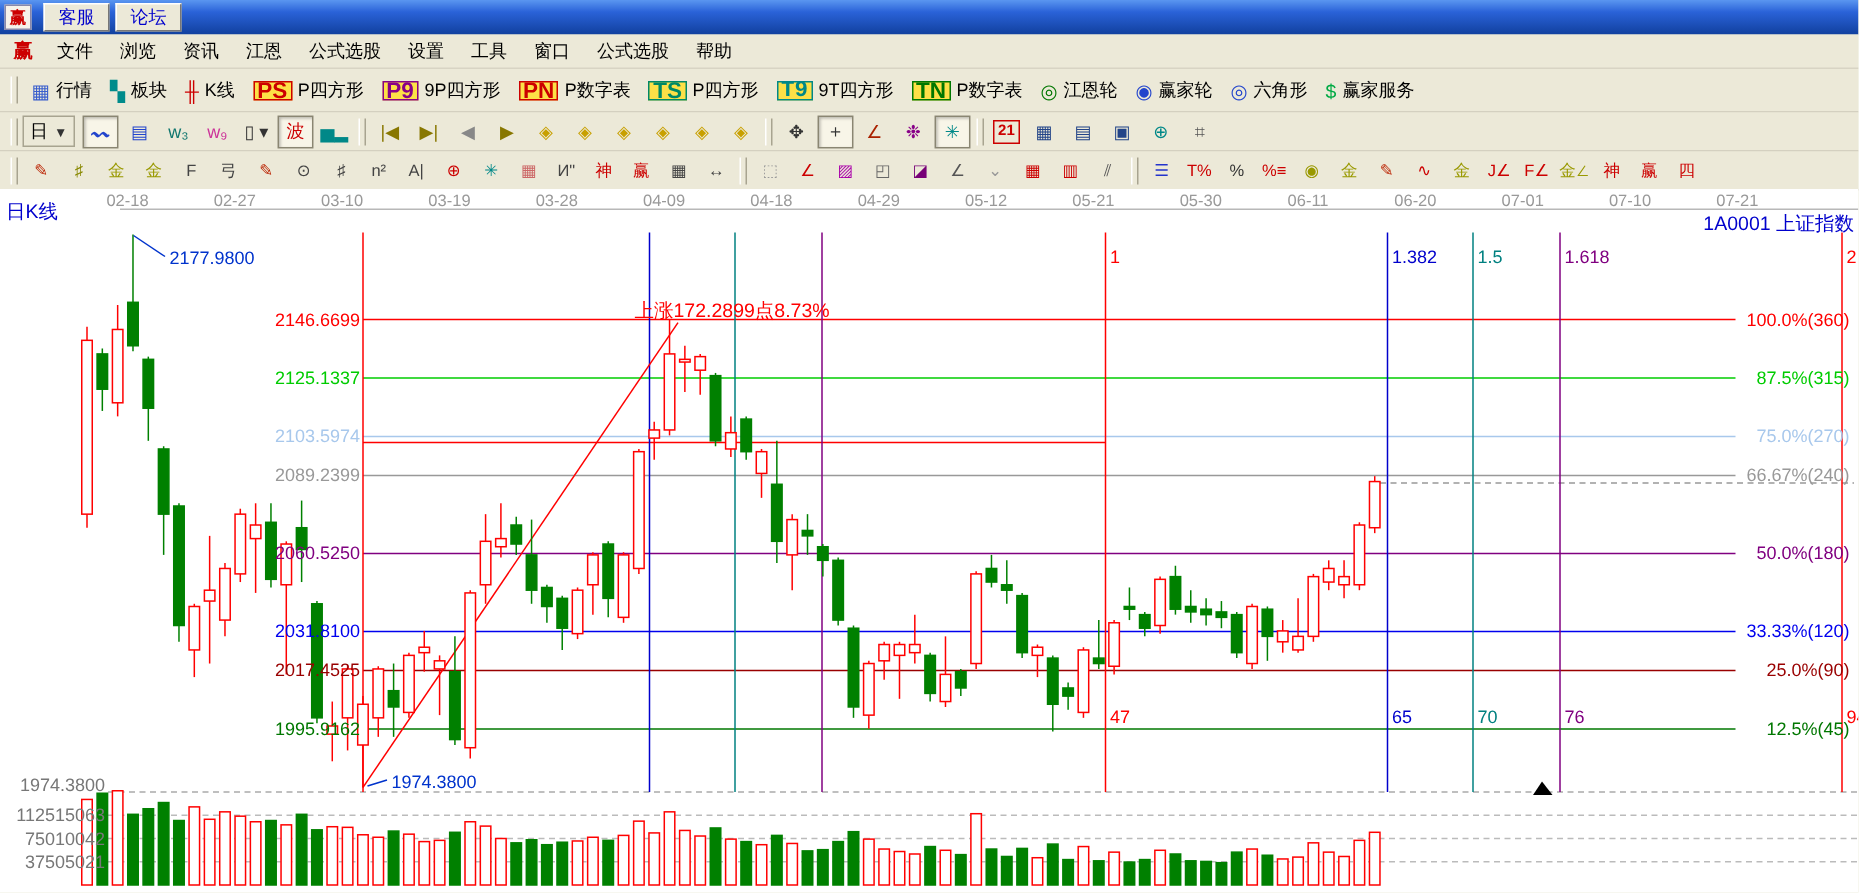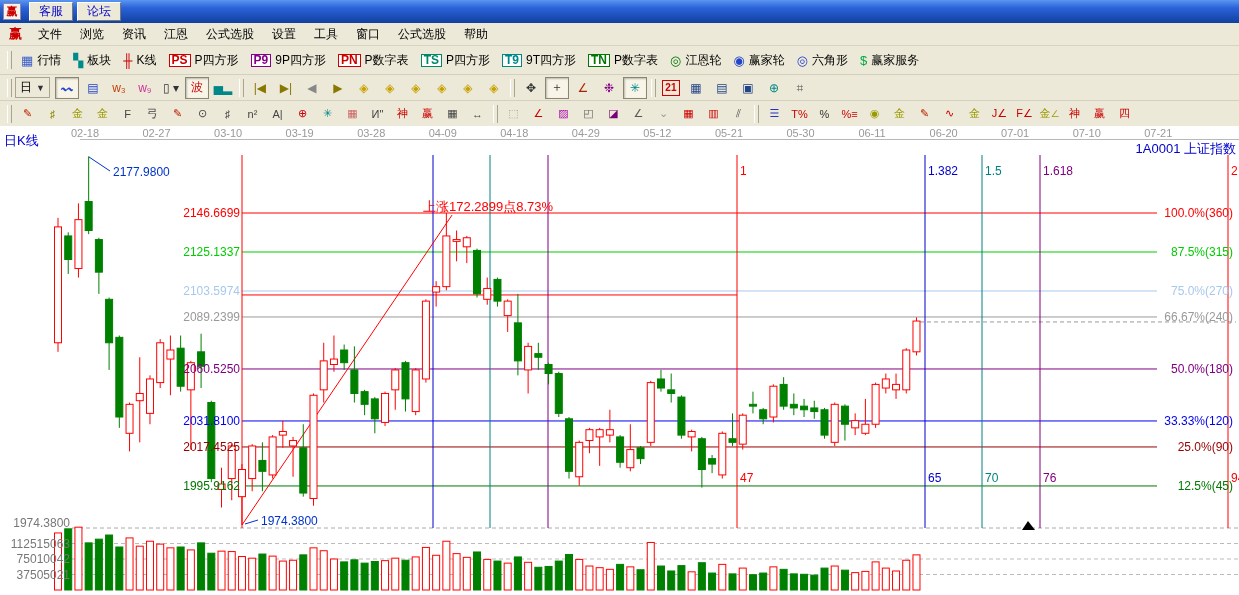--- a/index.html
+++ b/index.html
@@ -16,21 +16,21 @@
   .menubar{height:22px;display:flex;align-items:center;background:#ece9d8;font-size:12px;
     border-bottom:1px solid #d8d4c4;padding-left:2px;}
   .menu-logo{color:#cc0000;font-weight:bold;font-size:13px;padding:0 7px;}
   .menu-item{padding:2px 9px;color:#000;}
   .toolbar{display:flex;align-items:center;background:#ece9d8;box-sizing:border-box;}
   .toolbar.main{height:29px;border-bottom:1px solid #d4d0c0;padding-left:4px;}
   .toolbar.nav{height:26px;border-bottom:1px solid #d4d0c0;padding-left:4px;}
   .toolbar.draw{height:26px;border-bottom:1px solid #c8c4b4;padding-left:4px;}
   .grip{width:3px;height:18px;border-left:1px solid #fff;border-right:1px solid #a8a490;margin:0 3px;}
   .tmi{display:flex;align-items:center;gap:4px;font-size:12px;padding:2px 6px;white-space:nowrap;}
-  .badge{font-size:12px;font-weight:bold;border:1px solid;line-height:11px;padding:0 2px;background:#ffffff;}
+  .badge{font-size:15px;font-weight:bold;border:1px solid;line-height:11px;padding:0 2px;background:#fde047;}
   .micon{font-size:13px;line-height:13px;}
   .cell{min-width:22px;height:20px;display:flex;align-items:center;justify-content:center;
     font-size:12px;border:1px solid transparent;margin:0 1px;white-space:nowrap;}
   .cell.pressed{background:#f8f5e8;border:1px solid #8a8672;box-shadow:inset 1px 1px 2px rgba(0,0,0,.25);}
   .combo{display:flex;align-items:center;gap:4px;border:1px solid #a8a490;background:#ece9d8;
     padding:1px 4px;font-size:12px;margin-right:4px;height:17px;}
   .combo .arr{font-size:9px;color:#333;}
   .draw .cell{min-width:21px;height:18px;font-size:11px;}
   
   .chart{position:absolute;left:0;top:126px;width:1239px;height:469px;background:#fff;}
@@ -86,21 +86,21 @@
     </div>
     <div class="tmi">
       <span class="badge" style="color: rgb(204, 0, 0); border-color: rgb(204, 0, 0);">PN</span>
       <span>P数字表</span>
     </div>
     <div class="tmi">
       <span class="badge" style="color: rgb(0, 136, 102); border-color: rgb(0, 136, 102);">TS</span>
       <span>P四方形</span>
     </div>
     <div class="tmi">
-      <span class="badge" style="color: rgb(0, 136, 136); border-color: rgb(0, 136, 136);">T9</span>
+      <span class="badge" style="color: rgb(0, 136, 136); border-color: rgb(0, 136, 136); font-family: Liberation Mono, monospace;">T9</span>
       <span>9T四方形</span>
     </div>
     <div class="tmi">
       <span class="badge" style="color: rgb(0, 119, 0); border-color: rgb(0, 119, 0);">TN</span>
       <span>P数字表</span>
     </div>
     <div class="tmi">
       <span class="micon" style="color: rgb(0, 119, 0);">◎</span>
       <span>江恩轮</span>
     </div>
@@ -118,21 +118,21 @@
     </div>
   </div>
 <div class="toolbar nav" id="toolbar-nav">
     <span class="grip"></span>
     <div class="combo">
       <span>日</span>
       <span class="arr">▼</span>
     </div>
     <div class="cell pressed" style="color: rgb(34, 68, 204);">〰</div>
     <div class="cell" style="color: rgb(34, 68, 204);">▤</div>
-    <div class="cell" style="color: #c2410c;">w₃</div>
+    <div class="cell" style="color: #0f766e;">w₃</div>
     <div class="cell" style="color: rgb(204, 51, 153);">w₉</div>
     <div class="cell" style="color: rgb(51, 51, 51);">▯ ▾</div>
     <div class="cell pressed" style="color: rgb(204, 0, 0);">波</div>
     <div class="cell" style="color: rgb(0, 136, 136);">▅▂</div>
     <span class="grip"></span>
     <div class="cell" style="color: rgb(136, 119, 0);">|◀</div>
     <div class="cell" style="color: rgb(136, 119, 0);">▶|</div>
     <div class="cell" style="color: rgb(136, 136, 136);">◀</div>
     <div class="cell" style="color: rgb(136, 119, 0);">▶</div>
     <div class="cell" style="color: rgb(200, 160, 0);">◈</div>

